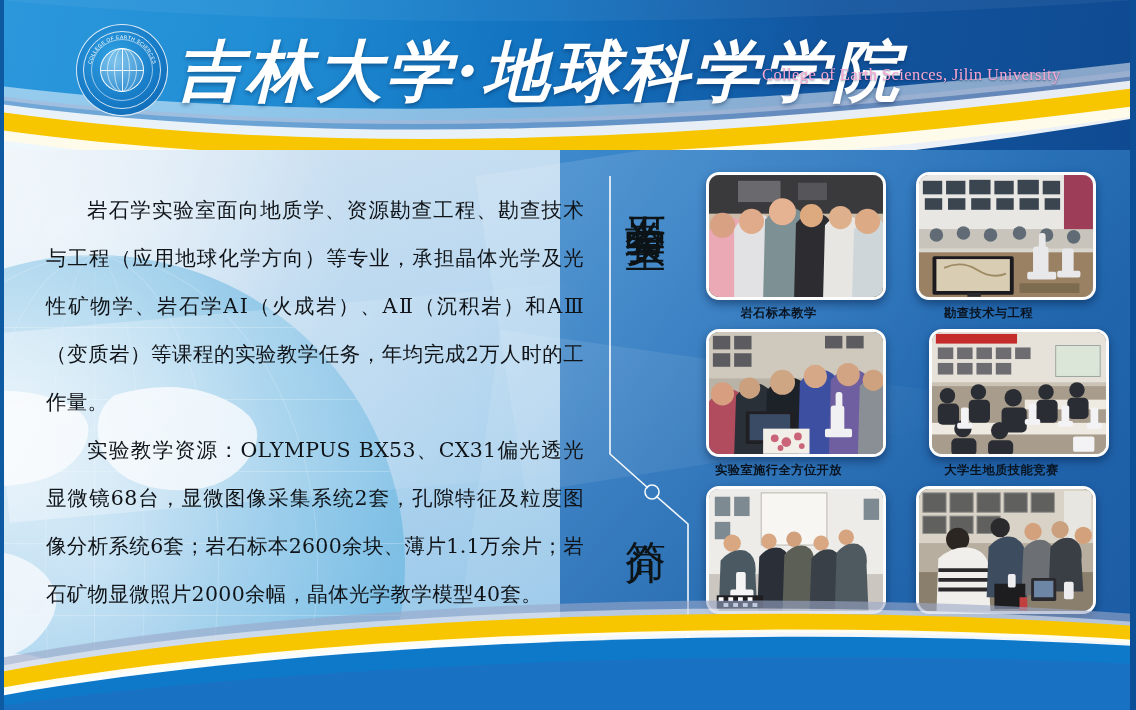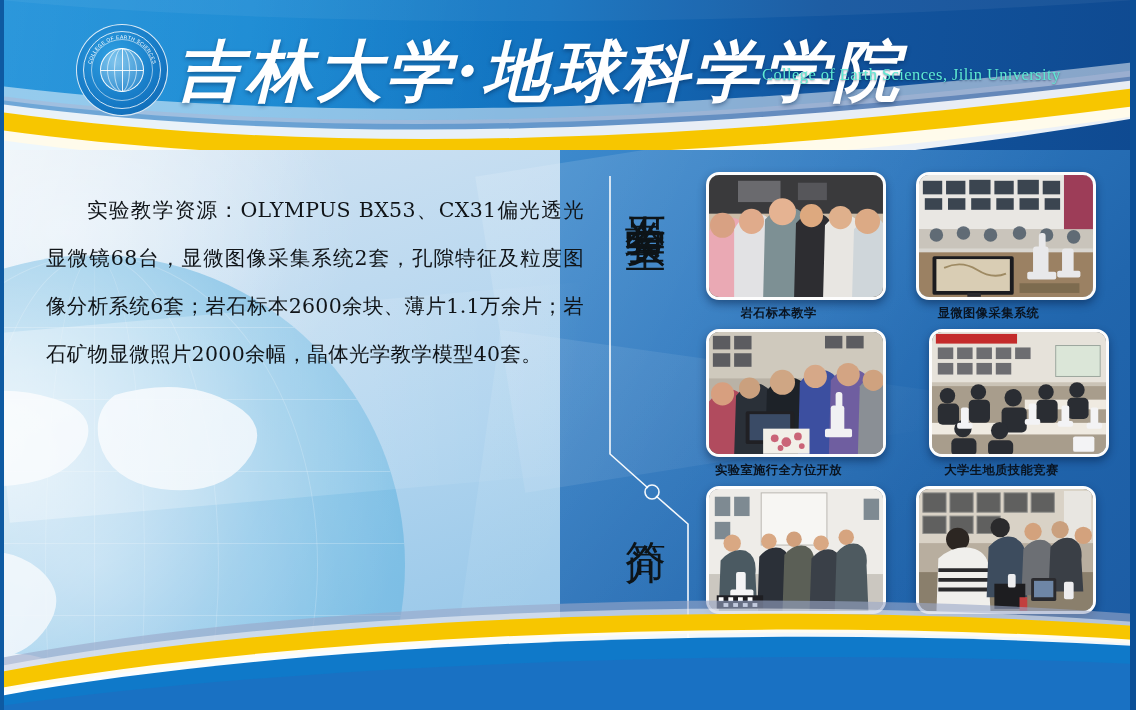--- a/index.html
+++ b/index.html
@@ -61,21 +61,21 @@
   .logo .globe-mini:before{content:"";position:absolute;left:0;right:0;top:50%;height:1px;background:rgba(255,255,255,.9);}
   .logo .globe-mini:after{content:"";position:absolute;top:0;bottom:0;left:50%;width:1px;background:rgba(255,255,255,.9);}
   .logo .ellip{position:absolute;left:50%;top:50%;transform:translate(-50%,-50%);
     border:1px solid rgba(255,255,255,.6);border-radius:50%;}
   .logo .seal-txt{position:absolute;inset:0;}
   .logo .seal-txt text{fill:#fff;font-size:5.1px;font-family:"Liberation Sans",sans-serif;letter-spacing:.4px;}
   .title-cn{position:absolute;left:176px;top:28px;width:590px;height:86px;
     color:#fff;font-size:66px;line-height:86px;letter-spacing:4px;
     font-family:"DejaVu Serif",serif;font-weight:700;white-space:nowrap;
     text-shadow:0 2px 4px rgba(0,30,70,.45);font-style:italic;}
-  .title-en{position:absolute;left:762px;top:65px;color:#5eead4;
+  .title-en{position:absolute;left:762px;top:65px;color:#f9a8d4;
     font-size:16.5px;letter-spacing:.4px;font-family:"Liberation Serif",serif;
     text-shadow:0 1px 2px rgba(0,25,60,.5);white-space:nowrap;}
   
   .body-text{position:absolute;left:46px;top:186px;width:538px;
     color:#101418;font-size:20.5px;line-height:48px;text-align:justify;
     font-family:"DejaVu Serif","Liberation Serif",serif;letter-spacing:.3px;}
   .body-text p{margin:0;text-indent:2em;}
   
   .vtitle-wrap{position:absolute;left:596px;top:172px;width:106px;height:470px;}
   .vtitle-line{position:absolute;left:0;top:0;width:106px;height:470px;}
@@ -155,20 +155,21 @@
       <div class="globe-mini"></div>
       <div class="ellip" style="width:30px;height:44px"></div>
       <div class="ellip" style="width:16px;height:44px"></div>
     </div>
 
     <div class="title-cn">吉林大学·地球科学学院</div>
     <div class="title-en">College of Earth Sciences, Jilin University</div>
   </div>
 
   <div class="body-text">
+    <p>岩石学实验室面向地质学、资源勘查工程、勘查技术与工程（应用地球化学方向）等专业，承担晶体光学及光性矿物学、岩石学AⅠ（火成岩）、AⅡ（沉积岩）和AⅢ（变质岩）等课程的实验教学任务，年均完成2万人时的工作量。</p>
     <p>实验教学资源：OLYMPUS BX53、CX31偏光透光显微镜68台，显微图像采集系统2套，孔隙特征及粒度图像分析系统6套；岩石标本2600余块、薄片1.1万余片；岩石矿物显微照片2000余幅，晶体光学教学模型40套。</p>
   </div>
 
   <div class="vtitle-wrap">
     <svg class="vtitle-line" viewBox="0 0 106 470">
       <path d="M14 4 L14 282 L52 316" stroke="#ffffff" stroke-width="1.6" fill="none" opacity=".95"></path>
       <path d="M60 324 L92 352 L92 466" stroke="#ffffff" stroke-width="1.6" fill="none" opacity=".95"></path>
       <circle cx="56" cy="320" r="7" stroke="#ffffff" stroke-width="1.6" fill="none" opacity=".95"></circle>
     </svg>
     <div class="vtitle-main">岩石学实验室</div>
@@ -252,21 +253,21 @@
           <g fill="#e8e8ea">
             <rect x="118" y="74" width="16" height="30" rx="3"></rect>
             <rect x="112" y="100" width="30" height="8" rx="2"></rect>
             <rect x="124" y="60" width="7" height="18" rx="3"></rect>
             <rect x="148" y="76" width="12" height="26" rx="3"></rect>
             <rect x="143" y="99" width="24" height="7" rx="2"></rect>
           </g>
           <rect x="104" y="112" width="62" height="10" fill="#7d6b4f"></rect>
         </svg>
       </div>
-      <div class="cap">显微图像采集系统</div>
+      <div class="cap">勘查技术与工程</div>
     </div>
 
     <div class="cell" style="left:0;top:157px">
       <div class="photo">
         <svg class="scene" viewBox="0 0 180 128" preserveAspectRatio="none">
           <rect width="180" height="128" fill="#b9b2a6"></rect>
           <rect width="180" height="48" fill="#cfc9bd"></rect>
           <g fill="#5c5c60">
             <rect x="4" y="4" width="18" height="14"></rect>
               <rect x="26" y="4" width="18" height="14"></rect>

